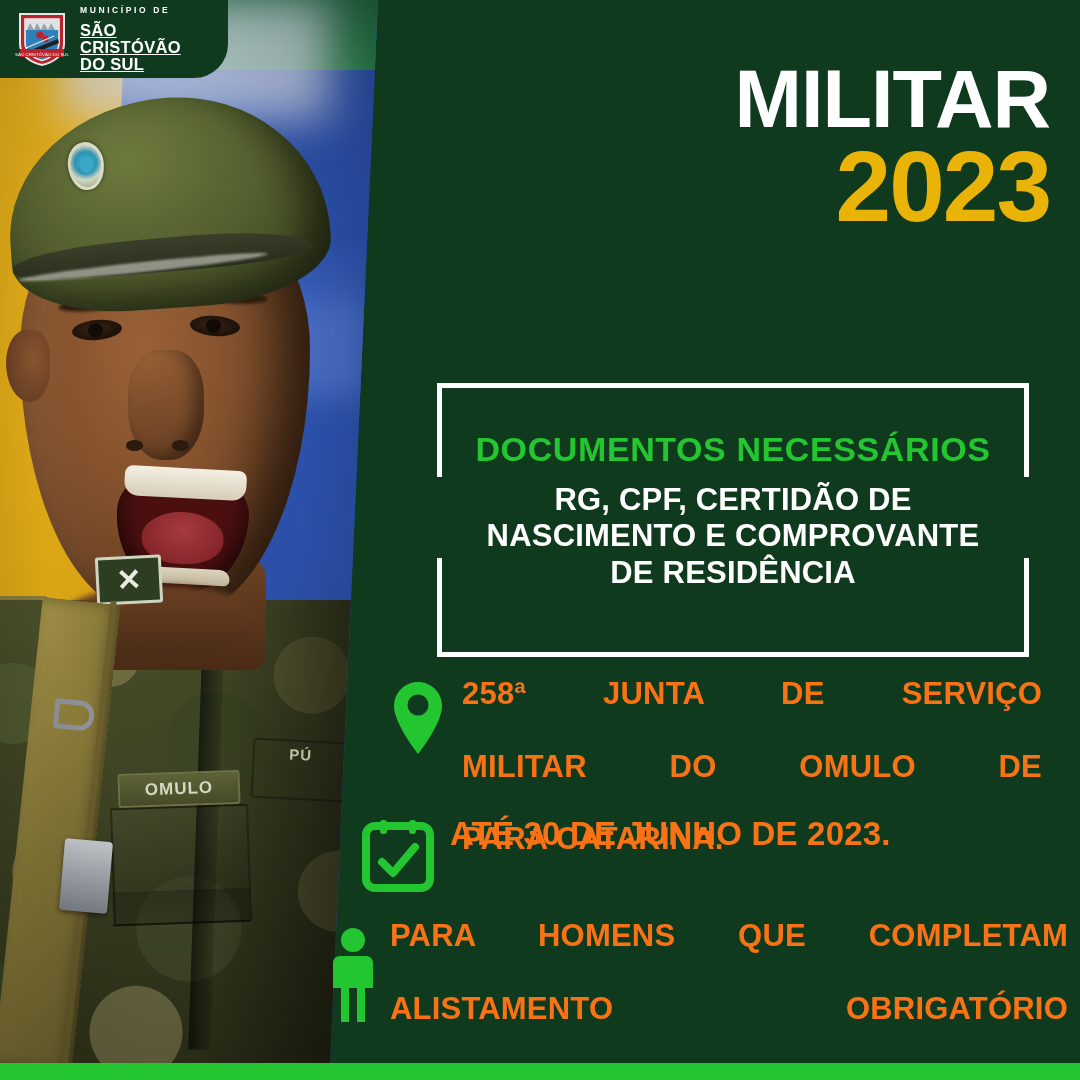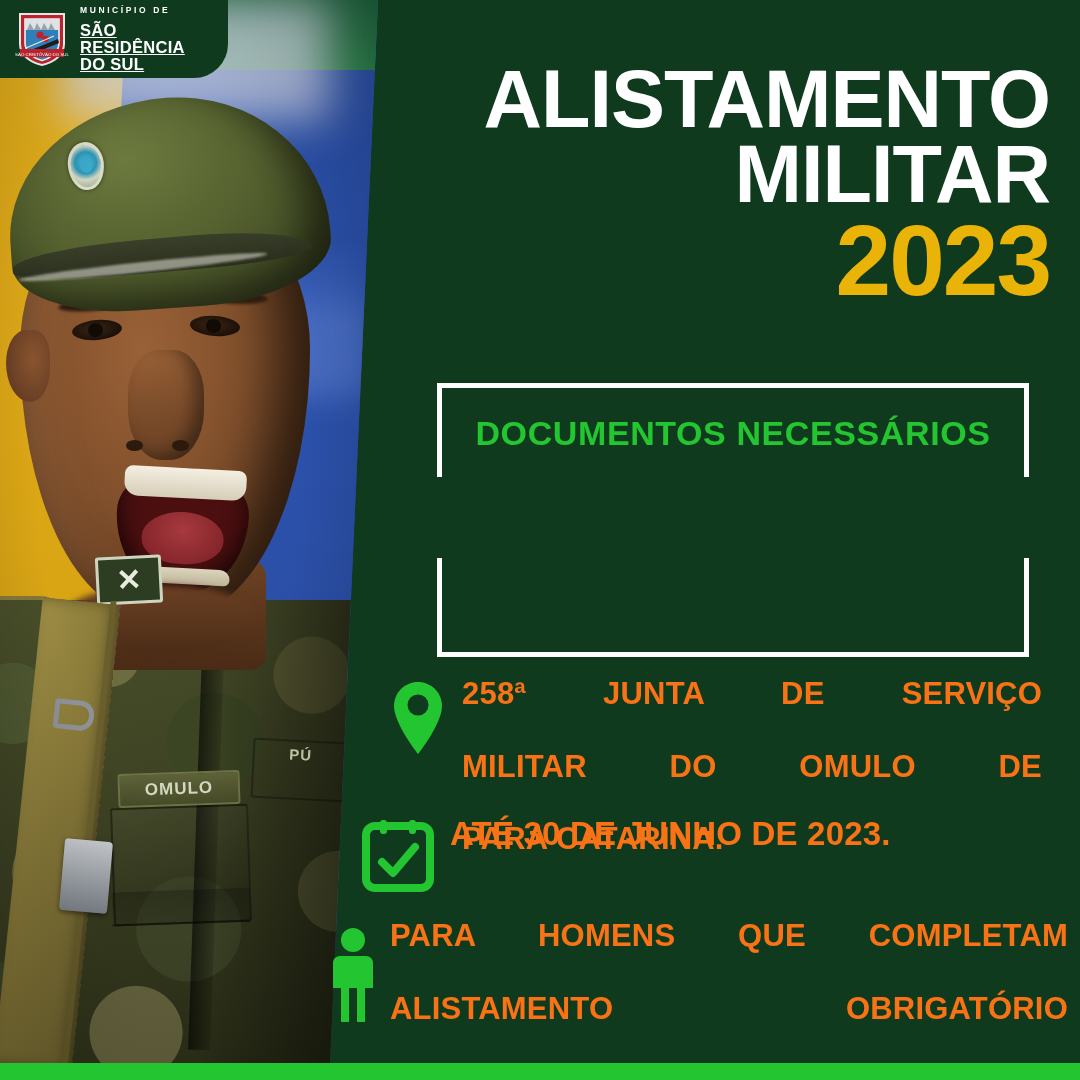--- a/index.html
+++ b/index.html
@@ -292,21 +292,21 @@
   }
   .fr{ position:absolute; background:#ffffff; }
   .fr-top   { left:11px;  top:9px;   width:592px; height:5px; }
   .fr-bottom{ left:11px;  top:278px; width:592px; height:5px; }
   .fr-l1    { left:11px;  top:9px;   width:5px;   height:94px; }
   .fr-l2    { left:11px;  top:184px; width:5px;   height:99px; }
   .fr-r1    { left:598px; top:9px;   width:5px;   height:94px; }
   .fr-r2    { left:598px; top:184px; width:5px;   height:99px; }
 
   .doc-title{
-    position:absolute; left:0; top:40px; width:614px; text-align:center;
+    position:absolute; left:0; top:56px; width:614px; text-align:center;
     color:#23c531; font-size:34px; font-weight:900; letter-spacing:.6px;
   }
   .doc-body{
     position:absolute; left:44px; top:108px; width:526px; text-align:center;
     color:#ffffff; font-size:31px; font-weight:900; line-height:1.17;
     letter-spacing:.2px;
   }
 
   
   .row{ position:absolute; display:flex; align-items:flex-start; }
@@ -407,41 +407,41 @@
         <circle cx="31.5" cy="31" r="3.2" fill="#c0202a"></circle>
         <path d="M12 44 L44 31 L45 35 L13 48 Z" fill="#1d1d1d"></path>
         <path d="M12 40 L40 28" stroke="#e8e8e8" stroke-width="1.2" fill="none"></path>
         <path d="M6 41 H50 V49 H6 Z" fill="#b8232c"></path>
         <text x="28" y="47.5" font-size="4.4" fill="#ffffff" text-anchor="middle" font-family="Liberation Sans, sans-serif">SÃO CRISTÓVÃO DO SUL</text>
       </svg>
     </div>
     <div class="logo-text">
       <div class="logo-sub">MUNICÍPIO DE</div>
       <div class="logo-main">SÃO</div>
-      <div class="logo-main">RESIDÊNCIA</div>
+      <div class="logo-main">CRISTÓVÃO</div>
       <div class="logo-main">DO SUL</div>
     </div>
   </div>
 
   <div class="content">
 
     <div class="title-block">
-      <div class="t1">ALISTAMENTO</div>
       <div class="t2">MILITAR</div>
       <div class="t3">2023</div>
     </div>
 
     <div class="doc-frame">
       <div class="fr fr-top"></div>
       <div class="fr fr-bottom"></div>
       <div class="fr fr-l1"></div>
       <div class="fr fr-l2"></div>
       <div class="fr fr-r1"></div>
       <div class="fr fr-r2"></div>
       <div class="doc-title">DOCUMENTOS NECESSÁRIOS</div>
+      <div class="doc-body">RG, CPF, CERTIDÃO DE NASCIMENTO E COMPROVANTE DE RESIDÊNCIA</div>
     </div>
 
     <div class="row row-junta">
       <div class="ico">
         <svg width="56" height="76" viewBox="0 0 56 76">
           <path d="M28 2 C14.7 2 4 12.7 4 26 C4 44 28 74 28 74 C28 74 52 44 52 26 C52 12.7 41.3 2 28 2 Z" fill="#23c531"></path>
           <circle cx="28" cy="25" r="10.5" fill="#0f3a1d"></circle>
         </svg>
       </div>
       <div class="txt">

